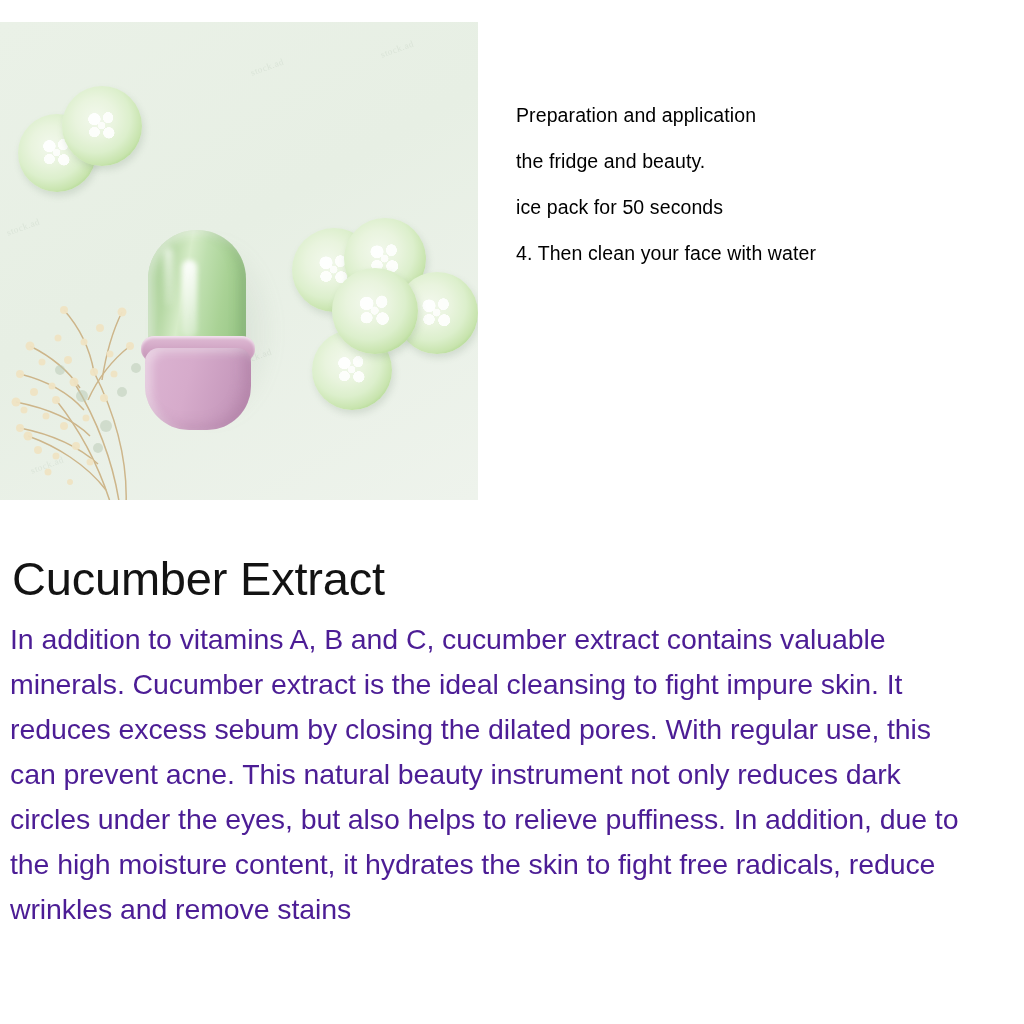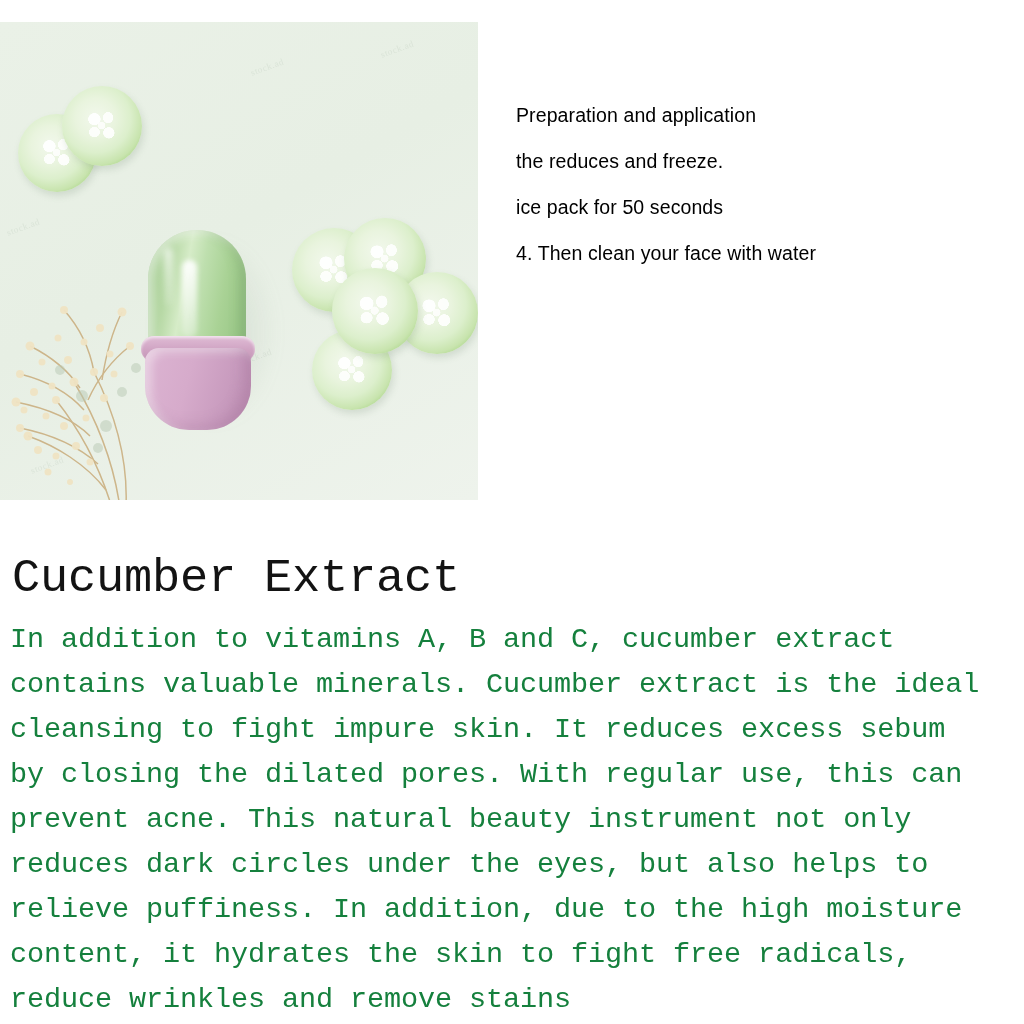--- a/index.html
+++ b/index.html
@@ -136,36 +136,36 @@
   #instructions-heading,
   .instruction-step {
     color: #000000;
     font-size: 19.5px;
     line-height: 46px;
     letter-spacing: 0.1px;
     white-space: nowrap;
   }
 
   
-  #description { position: absolute; left: 0; top: 545px; width: 1024px; font-family: Liberation Mono, monospace; }
+  #description { position: absolute; left: 0; top: 545px; width: 1024px; }
   #description-title {
     margin: 0;
     padding: 0 0 0 12px;
     font-size: 47px;
     font-weight: 400;
     line-height: 68px;
     color: #131313;
     letter-spacing: -0.2px;
   }
   #description-body {
     margin: 0;
     padding: 4px 40px 0 10px;
     font-size: 28.5px;
     line-height: 45px;
-    color: #15803d;
+    color: #4c1d95;
     letter-spacing: -0.1px;
   }
 </style>
 </head>
 <body>
 
 <div id="top-section">
 
   <div id="product-photo">
 
@@ -250,21 +250,21 @@
     <div class="slice" style="left:292px; top:206px; width:84px; height:84px;"></div>
     <div class="slice" style="left:344px; top:196px; width:82px; height:82px;"></div>
     <div class="slice" style="left:396px; top:250px; width:82px; height:82px;"></div>
     <div class="slice" style="left:312px; top:308px; width:80px; height:80px;"></div>
     <div class="slice" style="left:332px; top:246px; width:86px; height:86px;"></div>
 
   </div>
 
   <div id="instructions">
     <div id="instructions-heading">Preparation and application</div>
-    <div class="instruction-step">the reduces and freeze.</div>
+    <div class="instruction-step">the fridge and beauty.</div>
     <div class="instruction-step">ice pack for 50 seconds</div>
     <div class="instruction-step">4. Then clean your face with water</div>
   </div>
 
 </div>
 
 <div id="description">
   <h1 id="description-title">Cucumber Extract</h1>
   <p id="description-body">In addition to vitamins A, B and C, cucumber extract contains valuable minerals. Cucumber extract is the ideal cleansing to fight impure skin. It reduces excess sebum by closing the dilated pores. With regular use, this can prevent acne. This natural beauty instrument not only reduces dark circles under the eyes, but also helps to relieve puffiness. In addition, due to the high moisture content, it hydrates the skin to fight free radicals, reduce wrinkles and remove stains</p>
 </div>

